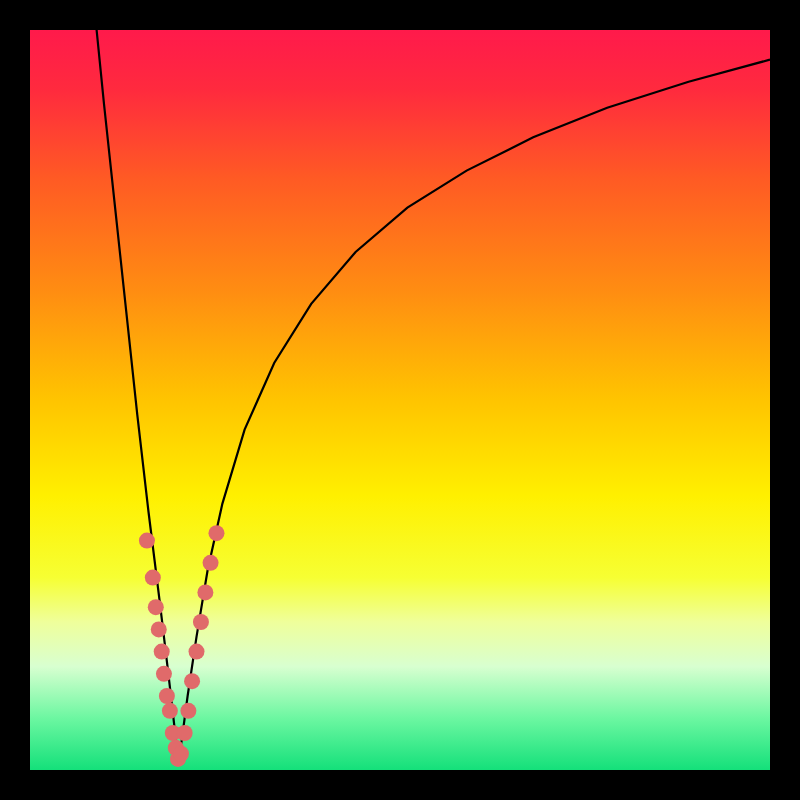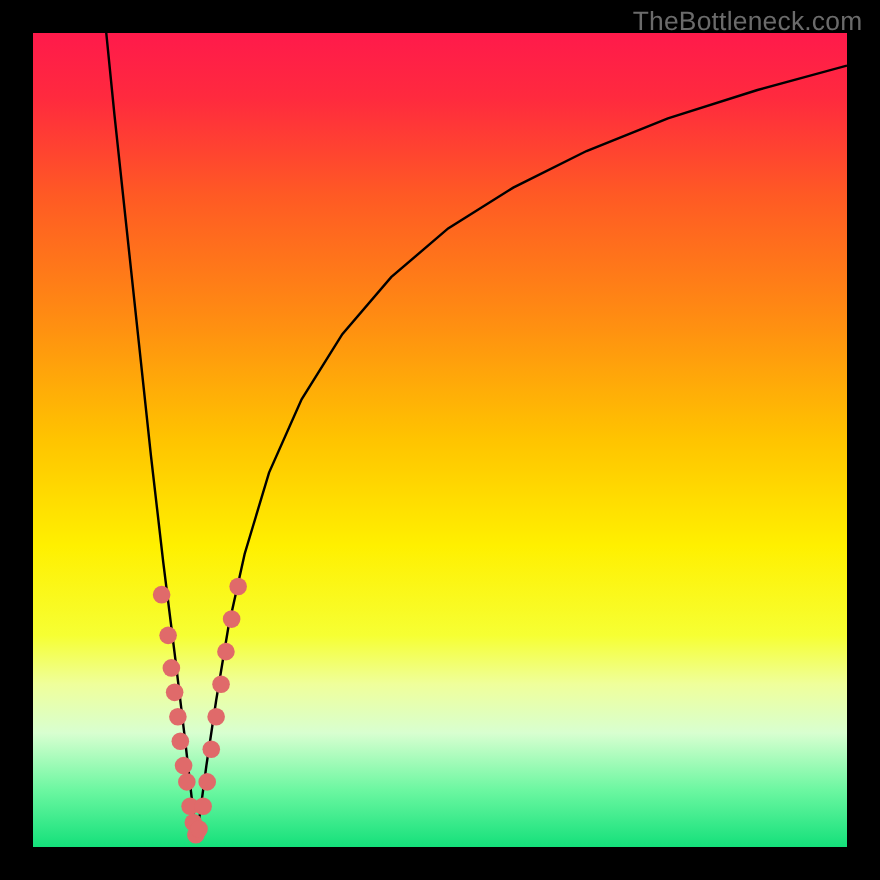--- a/index.html
+++ b/index.html
@@ -80,14 +80,13 @@
           <circle cx="158.36" cy="680.80" r="8" fill="#e06a6a"></circle>
           <circle cx="162.06" cy="651.20" r="8" fill="#e06a6a"></circle>
           <circle cx="166.50" cy="621.60" r="8" fill="#e06a6a"></circle>
           <circle cx="170.94" cy="592.00" r="8" fill="#e06a6a"></circle>
           <circle cx="175.38" cy="562.40" r="8" fill="#e06a6a"></circle>
           <circle cx="180.56" cy="532.80" r="8" fill="#e06a6a"></circle>
           <circle cx="186.48" cy="503.20" r="8" fill="#e06a6a"></circle>
         </g>
     </svg>
   </div>
-  <div class="watermark">TheBottleneck.com</div>
 </div>
 
 </body></html>

